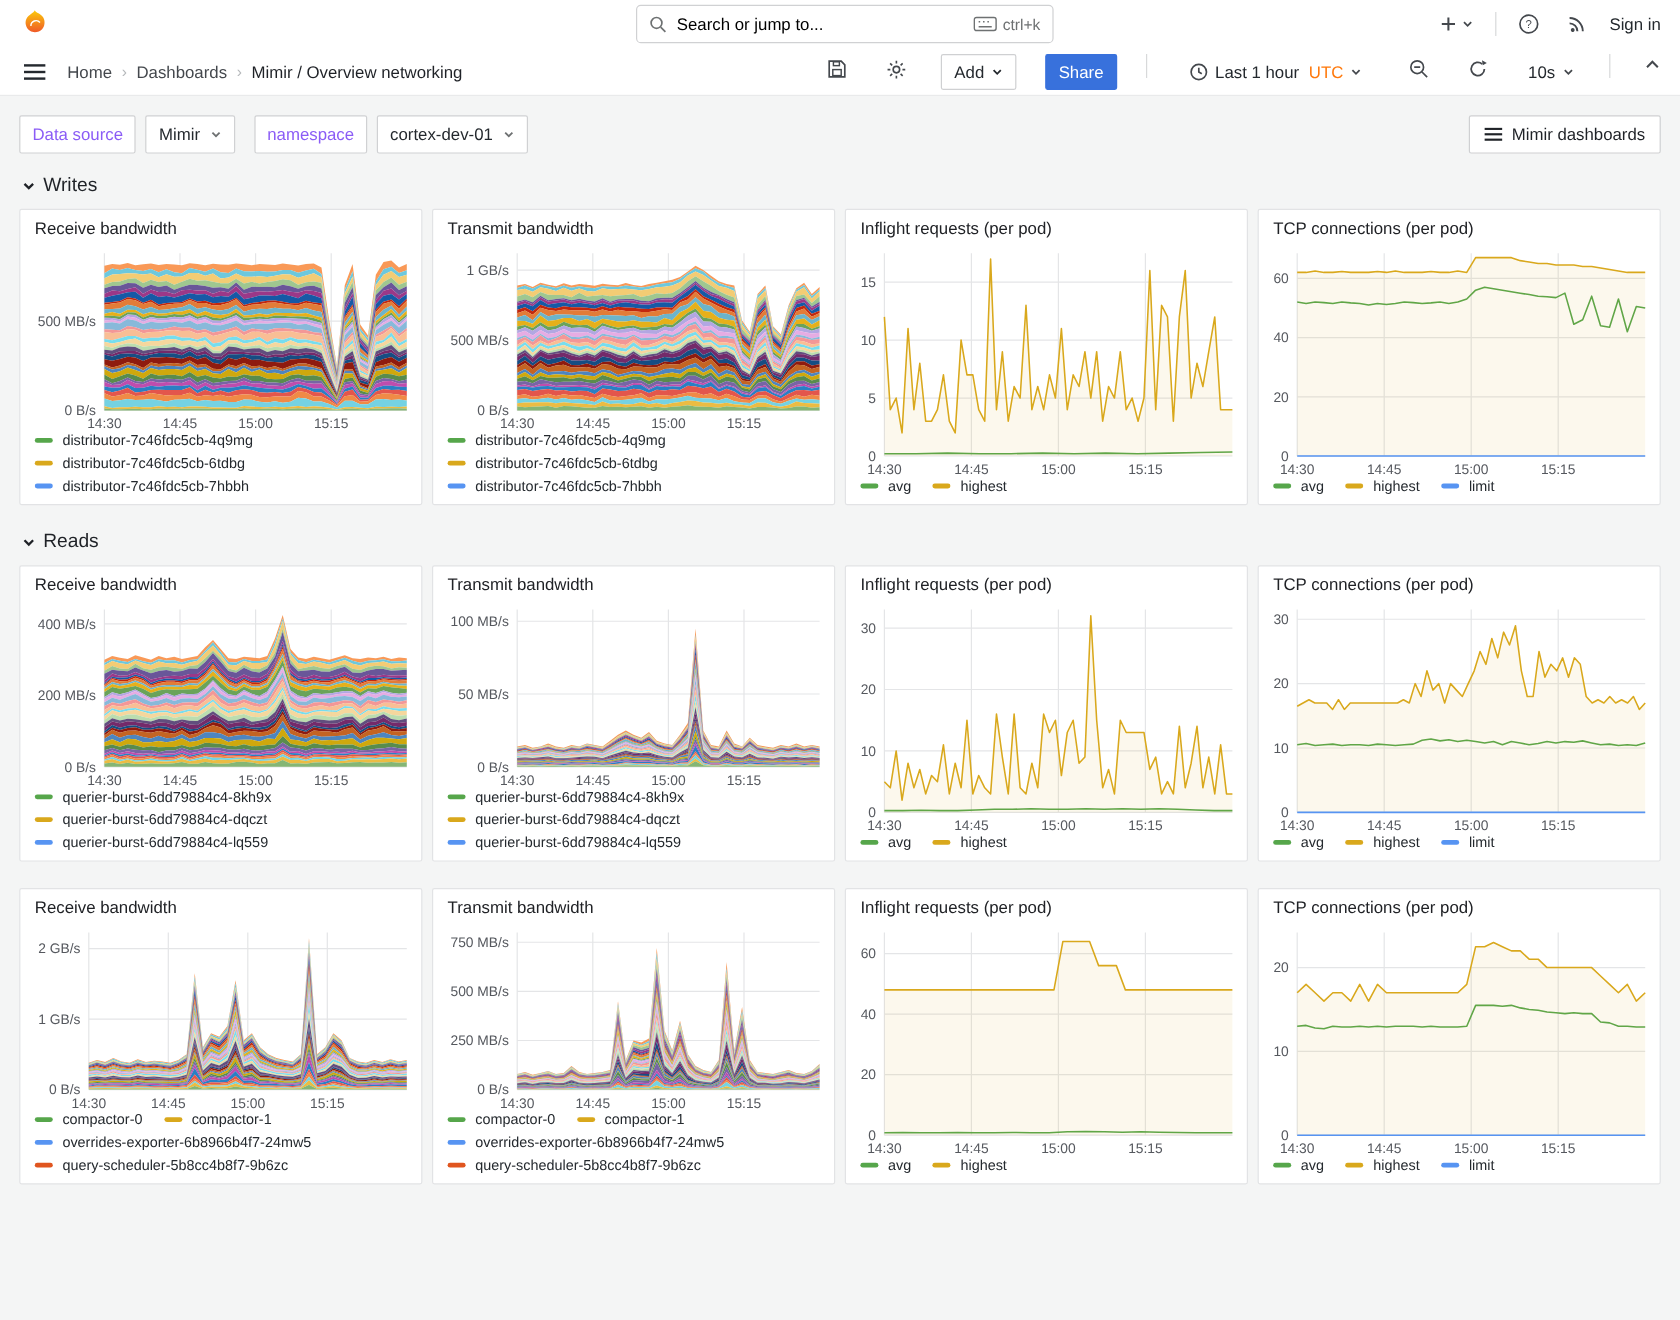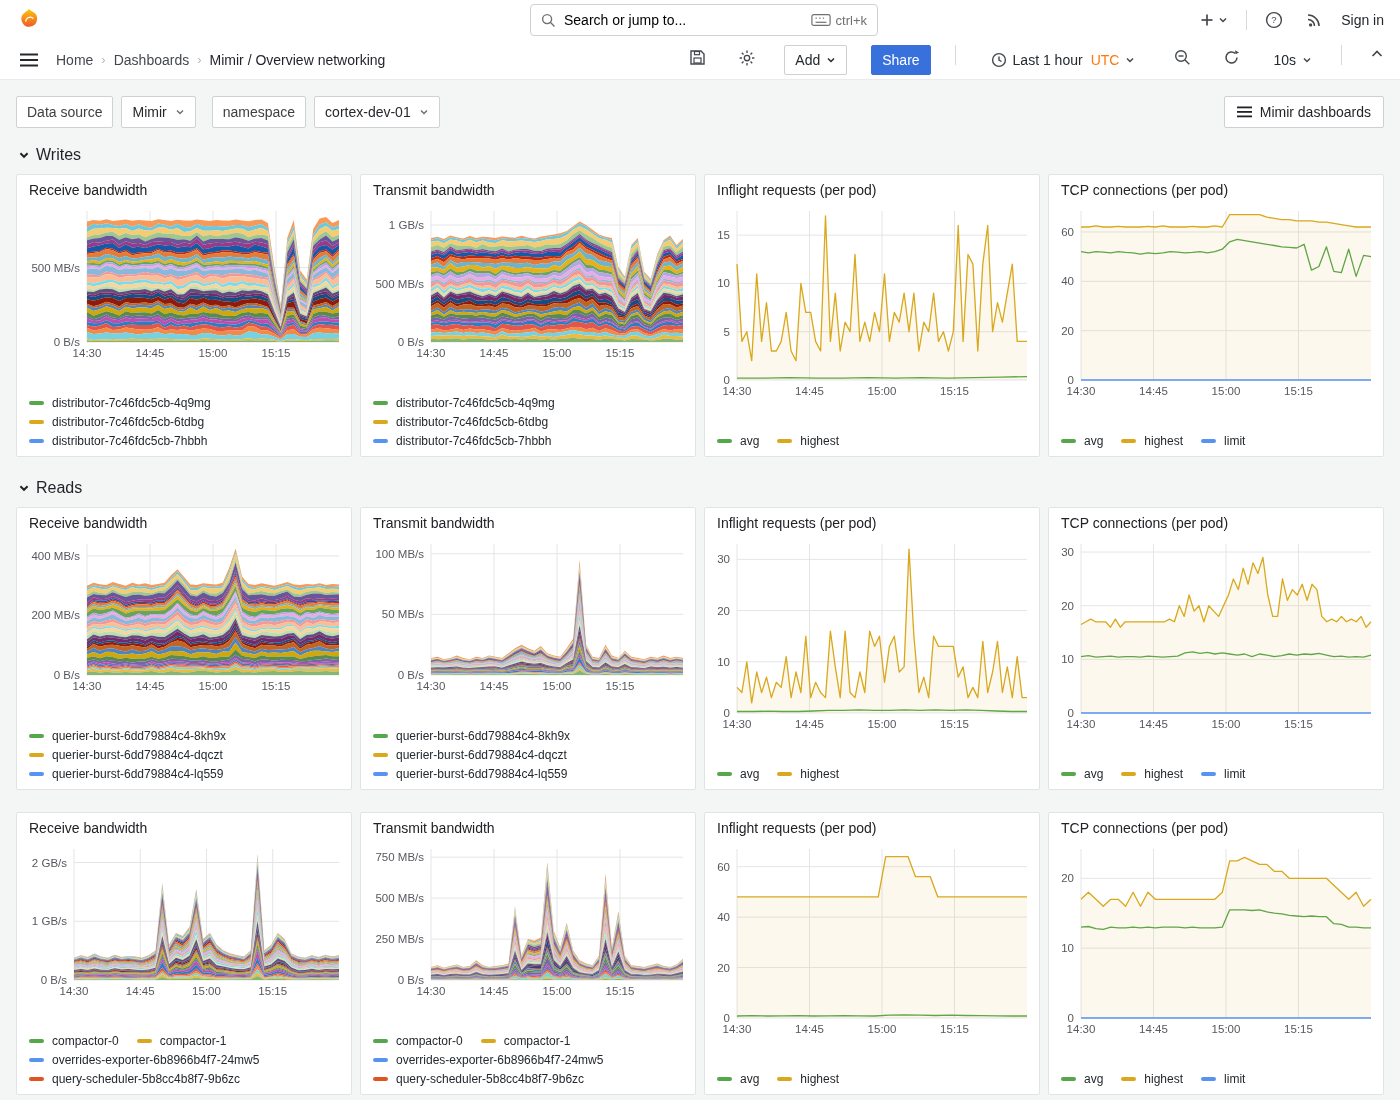--- a/index.html
+++ b/index.html
@@ -28,30 +28,30 @@
   .btn { height:30px; display:inline-flex; align-items:center; gap:6px; font-size:14px; border-radius:2px; cursor:pointer; padding:0 10px; border:1px solid transparent; background:none; color:#24292e; }
   .btn.outline { border-color:#cfd0d2; background:#fff; }
   .btn.primary { background:#3871dc; color:#fff; border-color:#3871dc; }
   .tz { color:#ff780a; font-weight:500; margin-left:2px; }
 
   
   .dash { padding:16px; }
   .filters { display:flex; align-items:flex-start; margin-bottom:18px; }
   .vargroup { display:flex; gap:8px; margin-right:16px; }
   .varlabel, .varvalue { height:32px; display:inline-flex; align-items:center; background:#fff; border:1px solid #d0d1d3; border-radius:2px; padding:0 10px; font-size:14px; cursor:pointer; }
-  .varlabel { color:#404040; }
+  .varlabel { color:#8b5cf6; }
   .varvalue { color:#24292e; gap:8px; }
   .chev { color:#6e7172; }
   .dashboards-btn { margin-left:auto; height:32px; display:inline-flex; align-items:center; gap:8px; background:#fff; border:1px solid #cfd0d2; border-radius:2px; padding:0 12px; font-size:14px; cursor:pointer; color:#1f2227; }
 
   
   .section-h { display:flex; align-items:center; gap:6px; margin:4px 0 10px 2px; cursor:pointer; }
   .section-h .t { font-size:16px; font-weight:400; color:#1f2227; }
   .prow { display:flex; gap:8px; margin-bottom:22px; }
-  .panel { width:336px; height:283px; background:#fff; border:1px solid #e2e3e5; border-radius:2px; display:flex; flex-direction:column; }
+  .panel { width:336px; height:247px; background:#fff; border:1px solid #e2e3e5; border-radius:2px; display:flex; flex-direction:column; }
   .ptitle { padding:7px 12px 3px; font-size:14px; font-weight:500; color:#202226; cursor:pointer; }
   .chart { flex:1 1 auto; min-height:0; margin:2px 6px 0; position:relative; }
   .chart svg { position:absolute; inset:0; }
   .legend { display:flex; flex-wrap:wrap; align-items:flex-end; padding:3px 12px 8px; column-gap:18px; row-gap:5px; }
   .litem { display:flex; align-items:center; gap:8px; font-size:12px; color:#24292e; cursor:pointer; white-space:nowrap; }
   .ldash { width:15px; height:4px; border-radius:2px; flex:0 0 auto; }
 </style>
 </head>
 <body>
 

